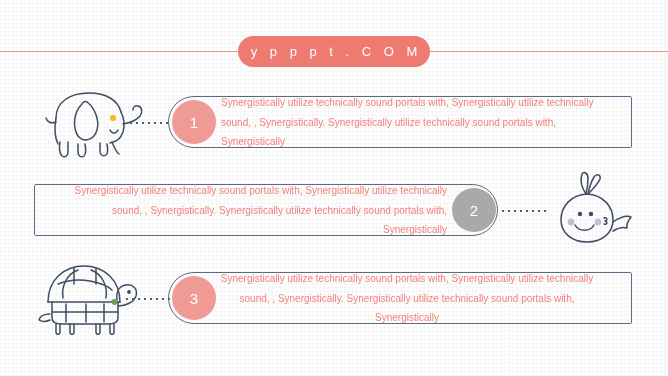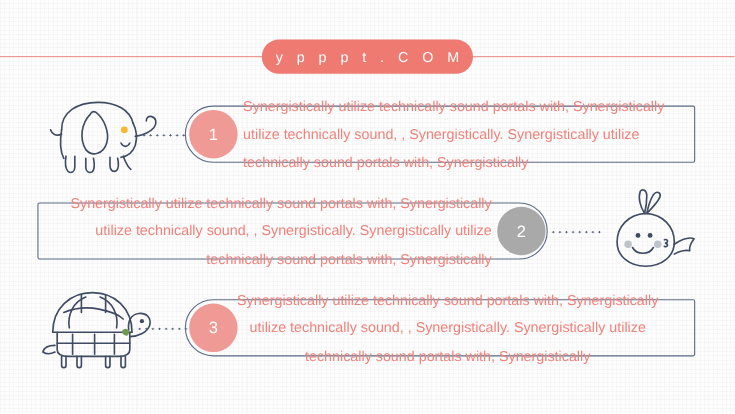--- a/index.html
+++ b/index.html
@@ -82,21 +82,21 @@
 
   #box-1 { left: 168px; top: 16px; width: 464px; }
   #box-2 { left: 34px;  top: 16px; width: 464px; }
   #box-3 { left: 168px; top: 16px; width: 464px; }
 
   .box-copy {
     position: absolute;
     top: 50%;
     transform: translateY(-50%);
     color: #f2817a;
-    font-size: 13px;
+    font-size: 10px;
     line-height: 1.95;
   }
   #copy-1 { left: 52px;  width: 390px; text-align: left; }
   #copy-2 { left: 22px;  width: 390px; text-align: right; }
   #copy-3 { left: 38px;  width: 400px; text-align: center; }
 
   
   .num-circle {
     position: absolute;
     width: 44px;

